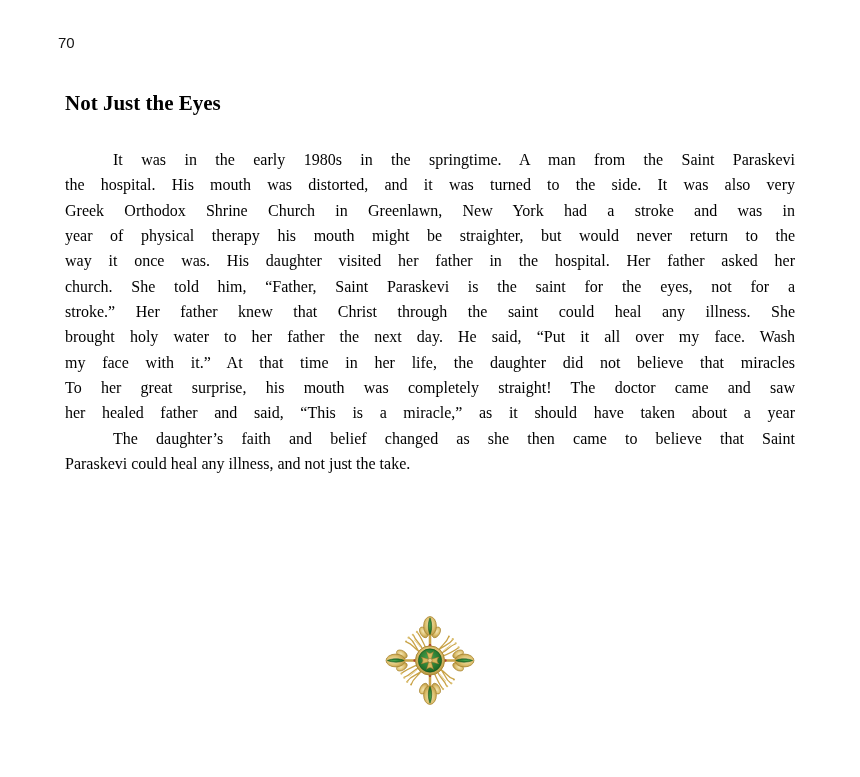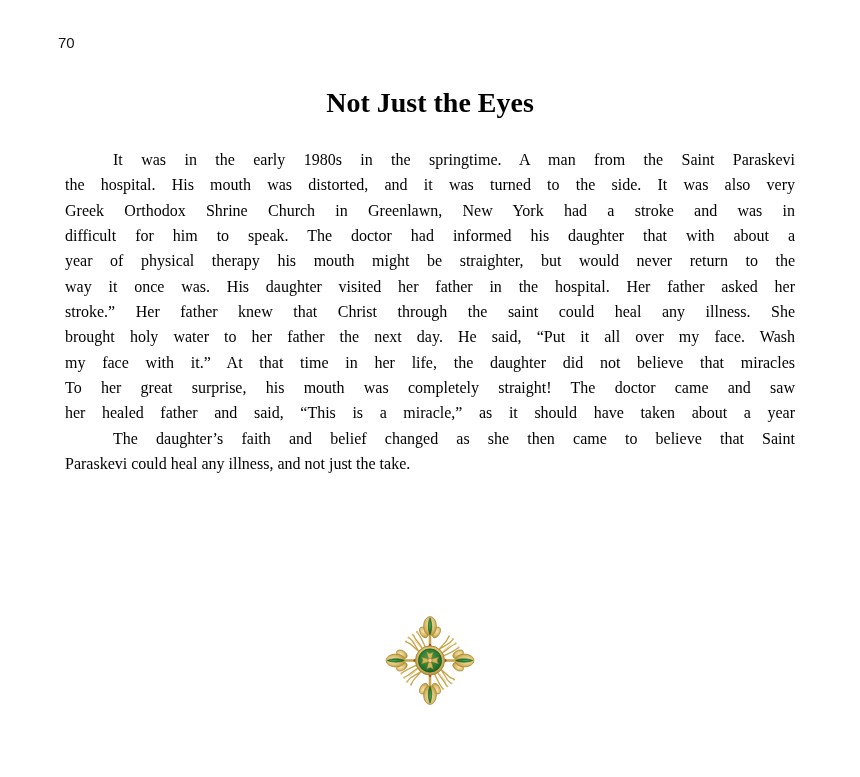--- a/index.html
+++ b/index.html
@@ -23,22 +23,21 @@
     font-family: "Liberation Sans", sans-serif;
     font-size: 15px;
     color: #141414;
   }
   .title {
     position: absolute;
     left: 65px;
     top: 88px;
     width: 730px;
     margin: 0;
-    text-align: center;
-    font-size: 28px;
+    font-size: 21px;
     line-height: 30px;
     font-weight: bold;
     color: #000000;
   }
   .body-text {
     position: absolute;
     left: 65px;
     top: 147px;
     width: 730px;
     font-size: 16px;
@@ -71,23 +70,23 @@
 <div class="page">
 
   <div class="page-number">70</div>
 
   <h1 class="title">Not Just the Eyes</h1>
 
   <div class="body-text">
       <div class="line first">It was in the early 1980s in the springtime. A man from the Saint Paraskevi</div>
       <div class="line">the hospital. His mouth was distorted, and it was turned to the side. It was also very</div>
       <div class="line">Greek Orthodox Shrine Church in Greenlawn, New York had a stroke and was in</div>
-      <div class="line">difficult for him to speak. The doctor had informed his daughter that with about a</div>
       <div class="line">year of physical therapy his mouth might be straighter, but would never return to the</div>
       <div class="line">way it once was. His daughter visited her father in the hospital. Her father asked her</div>
+      <div class="line">church. She told him, “Father, Saint Paraskevi is the saint for the eyes, not for a</div>
       <div class="line">stroke.” Her father knew that Christ through the saint could heal any illness. She</div>
       <div class="line">brought holy water to her father the next day. He said, “Put it all over my face. Wash</div>
       <div class="line">my face with it.” At that time in her life, the daughter did not believe that miracles</div>
       <div class="line">To her great surprise, his mouth was completely straight! The doctor came and saw</div>
       <div class="line">her healed father and said, “This is a miracle,” as it should have taken about a year</div>
       <div class="line first">The daughter’s faith and belief changed as she then came to believe that Saint</div>
       <div class="line last">Paraskevi could heal any illness, and not just the take.</div>
     </div>
 
   <div class="ornament">

